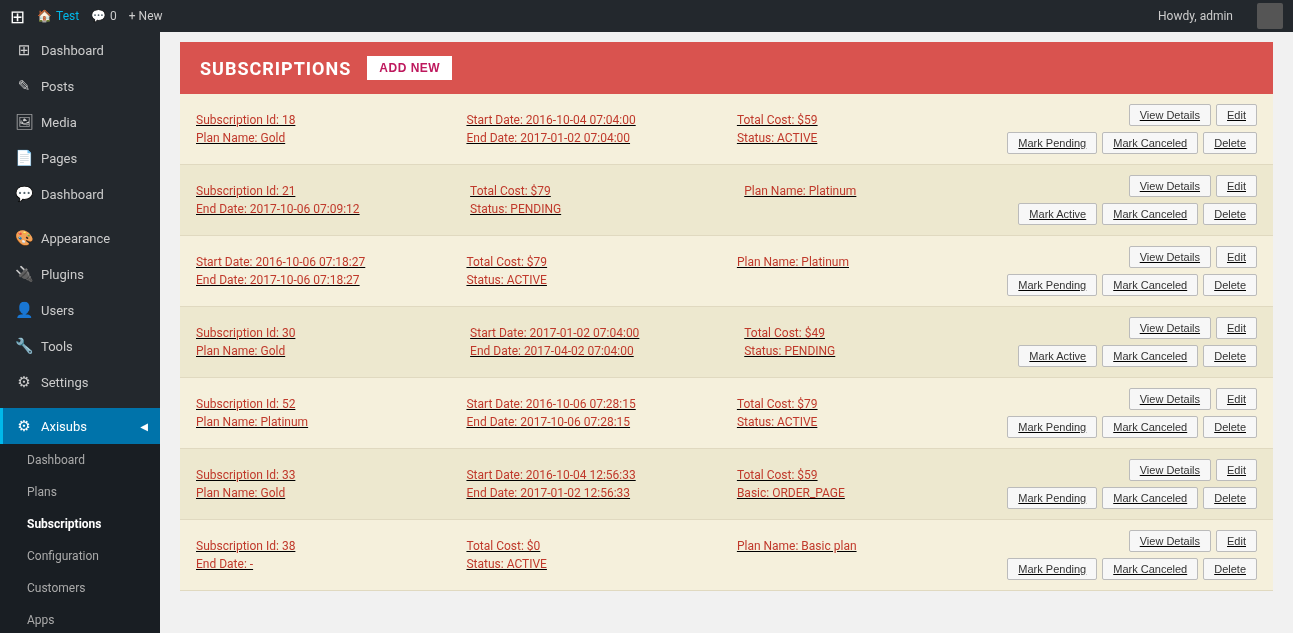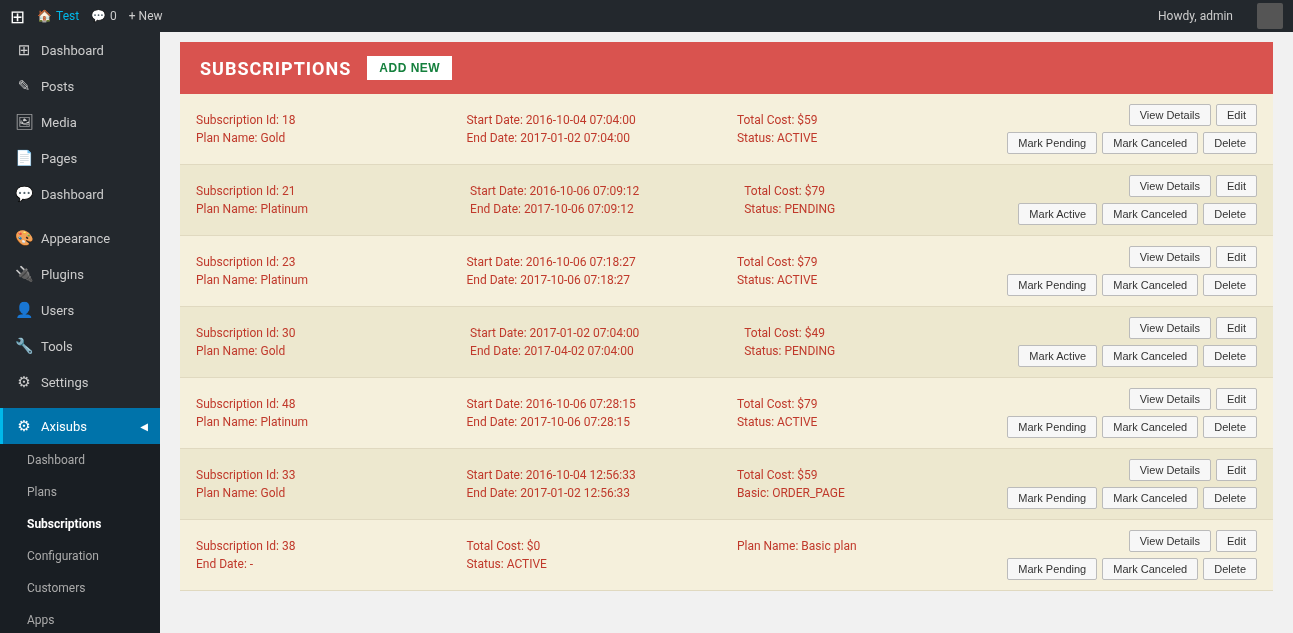--- a/index.html
+++ b/index.html
@@ -70,31 +70,31 @@
       margin-bottom: 0;
     }
     .page-title {
       font-size: 18px;
       font-weight: 700;
       letter-spacing: 1px;
       color: #fff;
     }
     .add-new-btn {
       background: #fff;
-      color: #15803d;
+      color: #be185d;
       border: none;
       padding: 5px 12px;
       font-size: 12px;
       font-weight: 600;
       cursor: pointer;
       letter-spacing: 0.5px;
     }
 
     
-    .subscriptions-list { background: #b91c1c; }
+    .subscriptions-list { background: #b91c1c; text-decoration: underline; }
 
     .sub-row {
       display: flex;
       align-items: center;
       padding: 10px 16px;
       border-bottom: 1px solid #e0d9c0;
       gap: 10px;
     }
     .sub-row:nth-child(odd) { background: #f5f0dc; }
     .sub-row:nth-child(even) { background: #ede8cf; }
@@ -260,41 +260,39 @@
       <div class="sub-actions-row">
         <button class="btn btn-action">Mark Pending</button>
         <button class="btn btn-action">Mark Canceled</button>
         <button class="btn btn-delete">Delete</button>
       </div>
     </div>
   </div>
         <div class="sub-row">
     <div class="sub-info">
       <span class="sub-field">Subscription Id: 21</span>
-      <span class="sub-field">Start Date: 2016-10-06 07:09:12</span>
       <span class="sub-field">Total Cost: $79</span>
       <span class="sub-field">Plan Name: Platinum</span>
       <span class="sub-field">End Date: 2017-10-06 07:09:12</span>
       <span class="sub-field">Status: PENDING</span>
     </div>
     <div class="sub-actions">
       <div class="sub-actions-row">
         <button class="btn btn-view">View Details</button>
         <button class="btn btn-edit">Edit</button>
       </div>
       <div class="sub-actions-row">
         <button class="btn btn-action">Mark Active</button>
         <button class="btn btn-action">Mark Canceled</button>
         <button class="btn btn-delete">Delete</button>
       </div>
     </div>
   </div>
         <div class="sub-row">
     <div class="sub-info">
-      <span class="sub-field">Subscription Id: 23</span>
       <span class="sub-field">Start Date: 2016-10-06 07:18:27</span>
       <span class="sub-field">Total Cost: $79</span>
       <span class="sub-field">Plan Name: Platinum</span>
       <span class="sub-field">End Date: 2017-10-06 07:18:27</span>
       <span class="sub-field">Status: ACTIVE</span>
     </div>
     <div class="sub-actions">
       <div class="sub-actions-row">
         <button class="btn btn-view">View Details</button>
         <button class="btn btn-edit">Edit</button>
@@ -322,21 +320,21 @@
       </div>
       <div class="sub-actions-row">
         <button class="btn btn-action">Mark Active</button>
         <button class="btn btn-action">Mark Canceled</button>
         <button class="btn btn-delete">Delete</button>
       </div>
     </div>
   </div>
         <div class="sub-row">
     <div class="sub-info">
-      <span class="sub-field">Subscription Id: 48</span>
+      <span class="sub-field">Subscription Id: 52</span>
       <span class="sub-field">Start Date: 2016-10-06 07:28:15</span>
       <span class="sub-field">Total Cost: $79</span>
       <span class="sub-field">Plan Name: Platinum</span>
       <span class="sub-field">End Date: 2017-10-06 07:28:15</span>
       <span class="sub-field">Status: ACTIVE</span>
     </div>
     <div class="sub-actions">
       <div class="sub-actions-row">
         <button class="btn btn-view">View Details</button>
         <button class="btn btn-edit">Edit</button>

